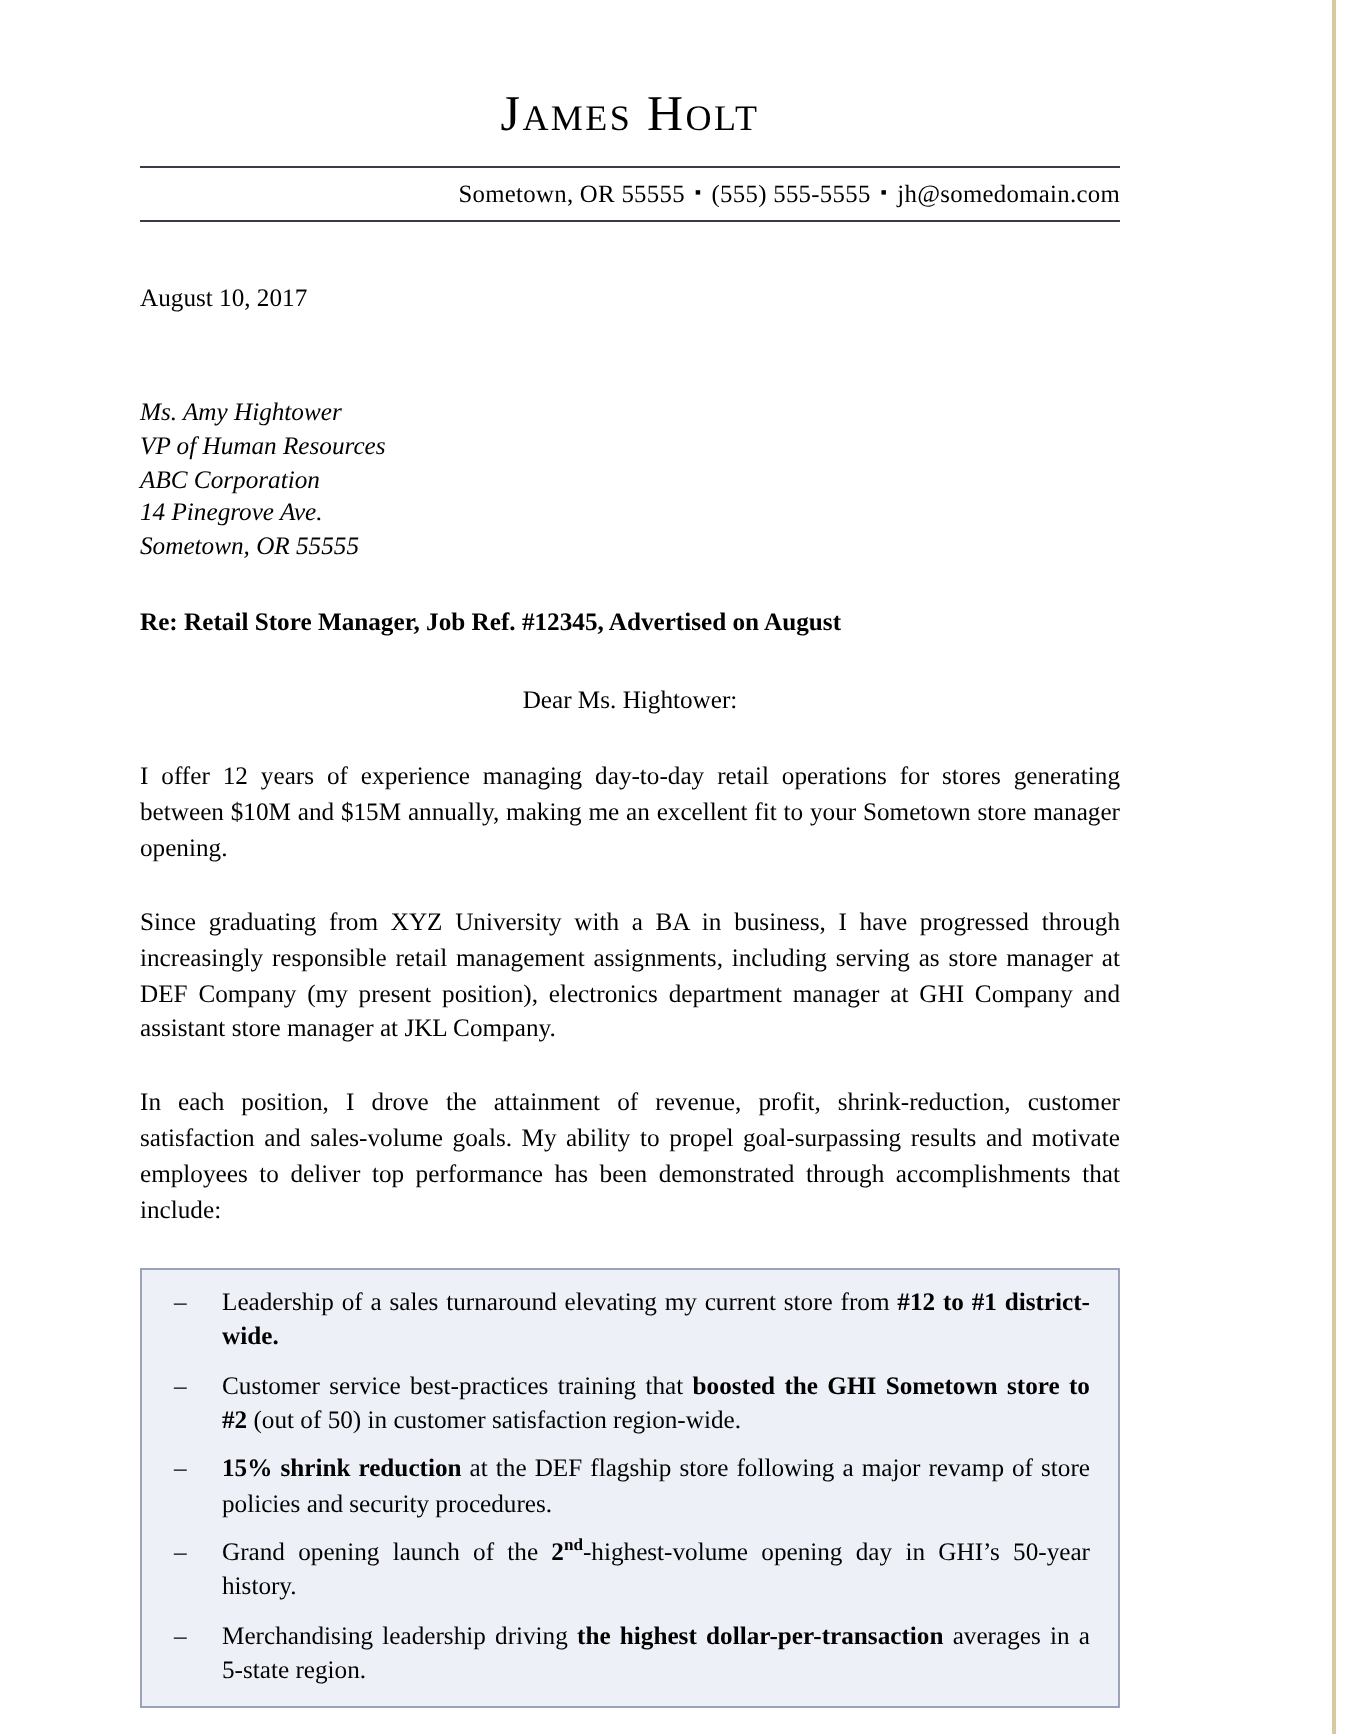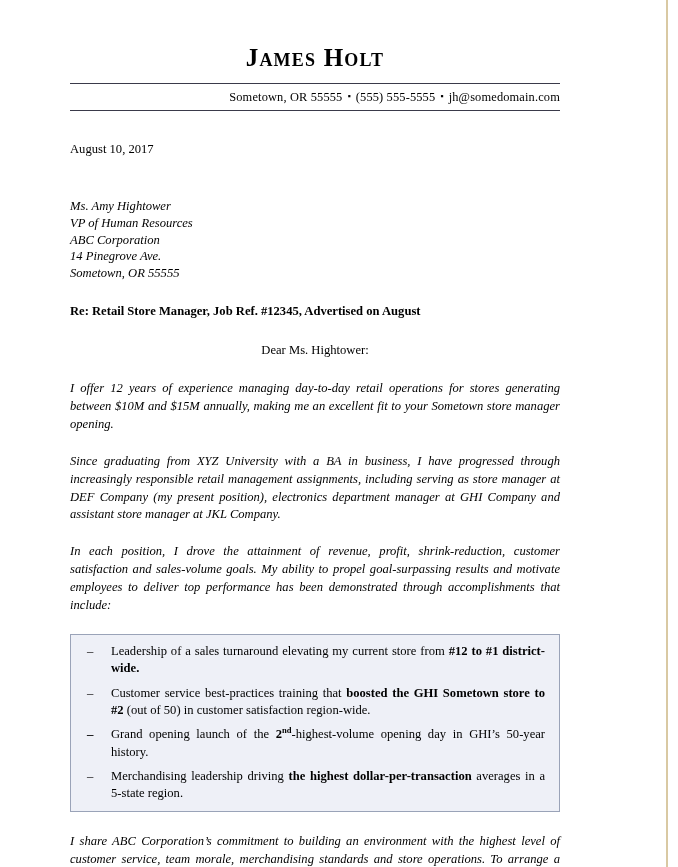--- a/index.html
+++ b/index.html
@@ -43,21 +43,21 @@
   
   .letterhead {
     padding-top: 44px;
     text-align: center;
   }
   .name-title {
     font-family: "Liberation Serif", "DejaVu Serif", serif;
     font-size: 25px;
     font-variant: small-caps;
     letter-spacing: 1.2px;
-    font-weight: 700;
+    font-weight: 400;
     line-height: 1.1;
     margin: 0;
     padding-bottom: 11px;
   }
   .rule-top {
     border-top: 1.3px solid #3a3a4a;
     height: 0;
   }
   .contact-line {
     font-size: 12.4px;
@@ -100,21 +100,20 @@
     text-align: left;
   }
   .salutation {
     margin: 0 0 20px 0;
     text-align: center;
   }
   p.para {
     margin: 0 0 19px 0;
     text-align: justify;
     text-justify: inter-word;
-    font-style: italic;
   }
 
   
   .highlight-box {
     border: 1px solid #9aa3b8;
     background: #eef0f7;
     padding: 8px 14px 8px 10px;
     margin: 0 0 21px 0;
     box-sizing: border-box;
   }
@@ -178,21 +177,21 @@
       <div class="salutation">Dear Ms. Hightower:</div>
 
       <p class="para">I offer 12 years of experience managing day-to-day retail operations for stores generating between $10M and $15M annually, making me an excellent fit to your Sometown store manager opening.</p>
       <p class="para">Since graduating from XYZ University with a BA in business, I have progressed through increasingly responsible retail management assignments, including serving as store manager at DEF Company (my present position), electronics department manager at GHI Company and assistant store manager at JKL Company.</p>
       <p class="para">In each position, I drove the attainment of revenue, profit, shrink-reduction, customer satisfaction and sales-volume goals. My ability to propel goal-surpassing results and motivate employees to deliver top performance has been demonstrated through accomplishments that include:</p>
 
       <div class="highlight-box">
         <ul class="achievements">
             <li><span class="dash">–</span><span><span>Leadership of a sales turnaround elevating my current store from </span><span style="font-weight: bold;">#12 to #1 district-wide.</span></span></li>
             <li><span class="dash">–</span><span><span>Customer service best-practices training that </span><span style="font-weight: bold;">boosted the GHI Sometown store to #2</span><span> (out of 50) in customer satisfaction region-wide.</span></span></li>
-            <li><span class="dash">–</span></li>
+            <li><span class="dash">–</span><span><span style="font-weight: bold;">15% shrink reduction</span><span> at the DEF flagship store following a major revamp of store policies and security procedures.</span></span></li>
             <li><span class="dash">–</span><span><span>Grand opening launch of the </span><span style="font-weight: bold;">2</span><sup style="font-weight: bold;">nd</sup><span style="font-weight: normal;">-highest-volume opening day</span><span> in GHI’s 50-year history.</span></span></li>
             <li><span class="dash">–</span><span><span>Merchandising leadership driving </span><span style="font-weight: bold;">the highest dollar-per-transaction</span><span> averages in a 5-state region.</span></span></li>
           </ul>
       </div>
 
       <p class="para closing-para">I share ABC Corporation’s commitment to building an environment with the highest level of customer service, team morale, merchandising standards and store operations. To arrange a meeting, please call me at (555) 555-5555. Thank you for your time.</p>
 
     </div>
   </div>
 </div>

